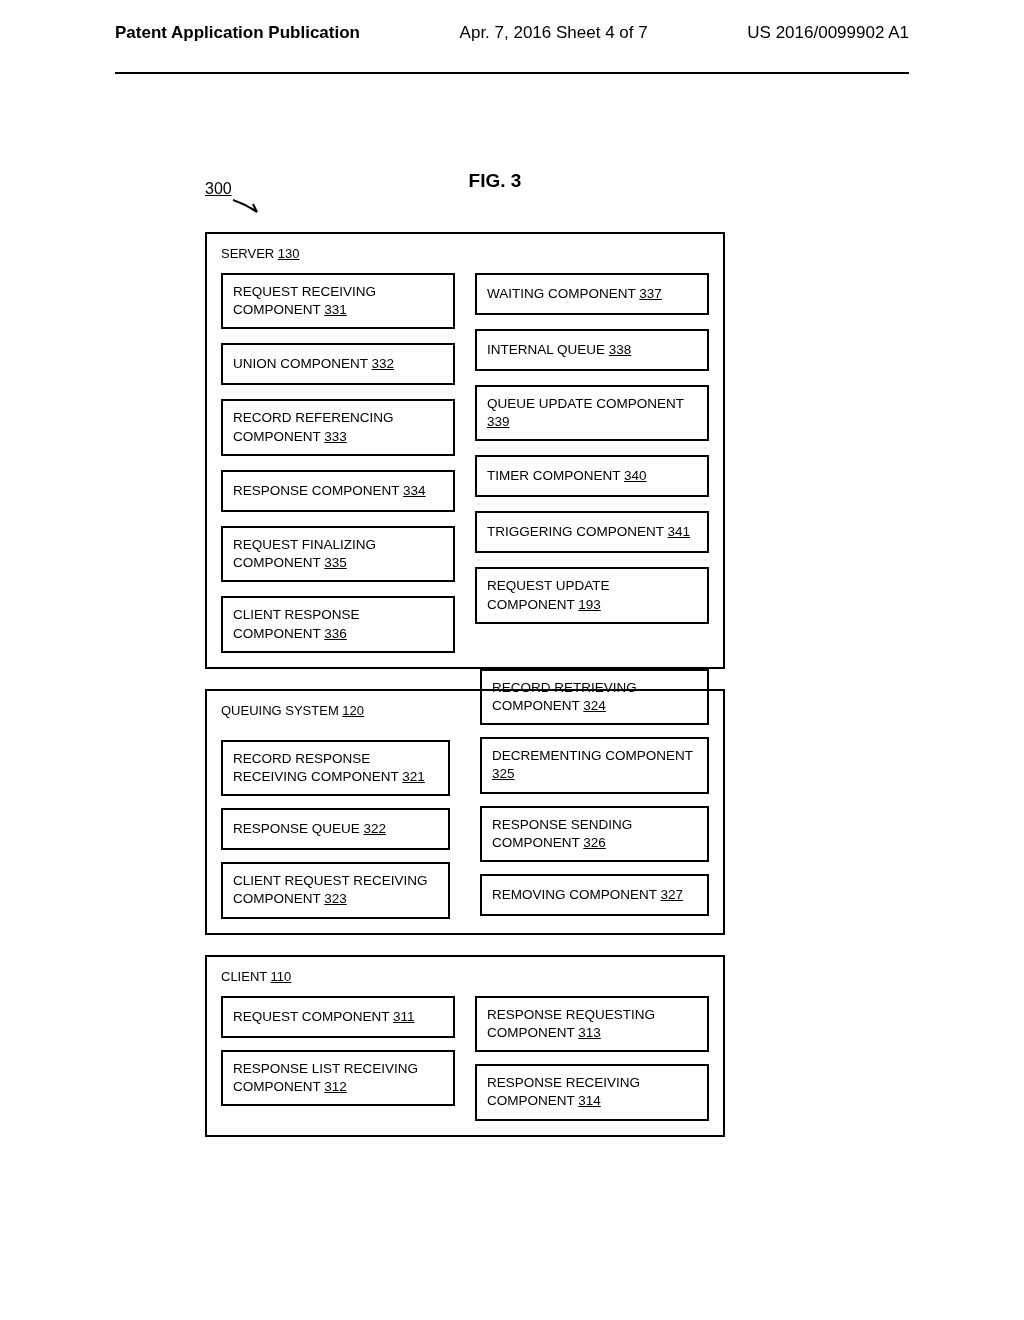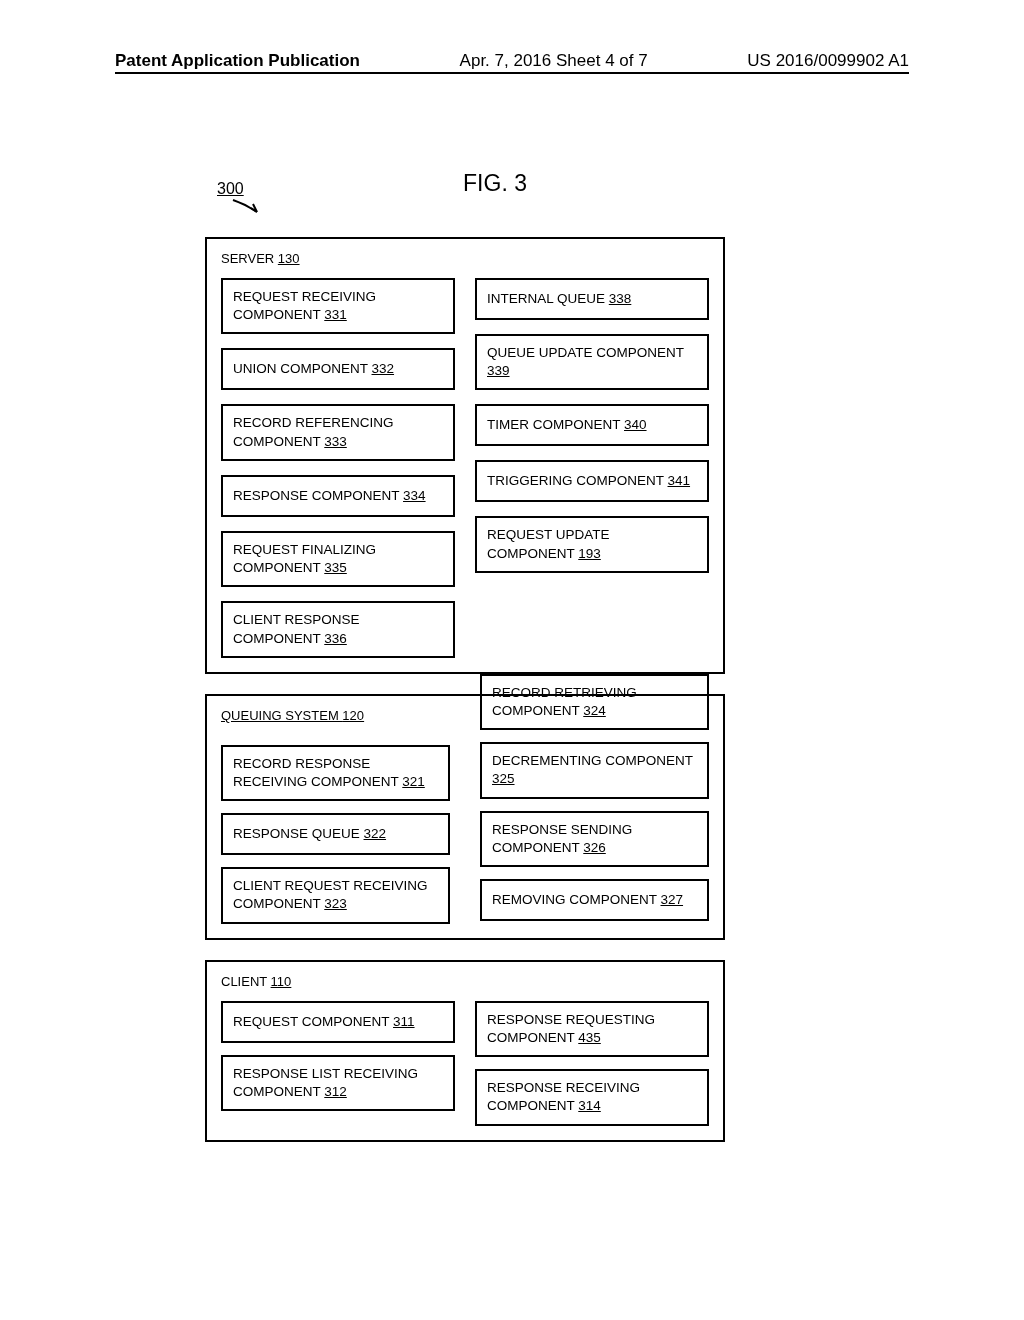--- a/index.html
+++ b/index.html
@@ -6,21 +6,21 @@
   body {
     width: 1024px;
     height: 1320px;
     background: #fff;
     font-family: Arial, Helvetica, sans-serif;
     color: #000;
     position: relative;
   }
   .header {
     position: absolute;
-    top: 51px;
+    top: 23px;
     left: 115px;
     right: 115px;
     display: flex;
     justify-content: space-between;
     align-items: baseline;
     font-size: 17px;
   }
   .header .pubtype { font-weight: bold; }
   .header .center { font-weight: normal; }
   .header .docnum { font-weight: normal; }
@@ -33,29 +33,29 @@
   }
 
   .figure-area {
     position: absolute;
     top: 170px;
     left: 205px;
     width: 520px;
   }
   .fig-title {
     text-align: center;
-    font-weight: normal;
-    font-size: 23px;
+    font-weight: bold;
+    font-size: 19px;
     margin-bottom: 6px;
     margin-left: 60px;
   }
   .fig-ref {
     position: absolute;
     top: 10px;
-    left: 12px;
+    left: 0;
     font-size: 16px;
     text-decoration: underline;
   }
   .arrow-down {
     position: absolute;
     top: 28px;
     left: 26px;
     width: 34px;
     height: 18px;
   }
@@ -95,21 +95,21 @@
   .num { text-decoration: underline; }
   
   #server-block { margin-top: 40px; }
   #queuing-block { margin-top: 20px; }
   #client-block { margin-top: 20px; }
 
   
   #queuing-block .two-col { gap: 30px; align-items: flex-start; }
   #queuing-block .col.left { margin-top: 0; }
   #queuing-block .col.right { margin-top: -34px; }
-  #queuing-block .block-title { margin-bottom: 10px; text-decoration: underline; }
+  #queuing-block .block-title { margin-bottom: 10px; }
   #queuing-block .col { gap: 12px; }
 
   #client-block .col { gap: 12px; }
 </style>
 </head>
 <body>
 
 <div class="header">
   <span class="pubtype">Patent Application Publication</span>
   <span class="center">Apr. 7, 2016  Sheet 4 of 7</span>
@@ -149,20 +149,23 @@
           </div>
         <div class="component">
             <span class="text"><span>REQUEST FINALIZING COMPONENT  </span><span class="num">335</span></span>
           </div>
         <div class="component">
             <span class="text"><span>CLIENT RESPONSE COMPONENT  </span><span class="num">336</span></span>
           </div>
       </div>
       <div class="col">
         <div class="component">
+            <span class="text"><span>WAITING COMPONENT   </span><span class="num">337</span></span>
+          </div>
+        <div class="component">
             <span class="text"><span>INTERNAL QUEUE </span><span class="num">338</span></span>
           </div>
         <div class="component">
             <span class="text"><span>QUEUE UPDATE COMPONENT  </span><span class="num">339</span></span>
           </div>
         <div class="component">
             <span class="text"><span>TIMER COMPONENT   </span><span class="num">340</span></span>
           </div>
         <div class="component">
             <span class="text"><span>TRIGGERING COMPONENT </span><span class="num">341</span></span>
@@ -215,21 +218,21 @@
       <div class="col">
         <div class="component">
             <span class="text"><span>REQUEST COMPONENT </span><span class="num">311</span></span>
           </div>
         <div class="component">
             <span class="text"><span>RESPONSE LIST RECEIVING COMPONENT  </span><span class="num">312</span></span>
           </div>
       </div>
       <div class="col">
         <div class="component">
-            <span class="text"><span>RESPONSE REQUESTING COMPONENT  </span><span class="num">435</span></span>
+            <span class="text"><span>RESPONSE REQUESTING COMPONENT  </span><span class="num">313</span></span>
           </div>
         <div class="component">
             <span class="text"><span>RESPONSE RECEIVING COMPONENT  </span><span class="num">314</span></span>
           </div>
       </div>
     </div>
   </div>
 
 </div>
 

